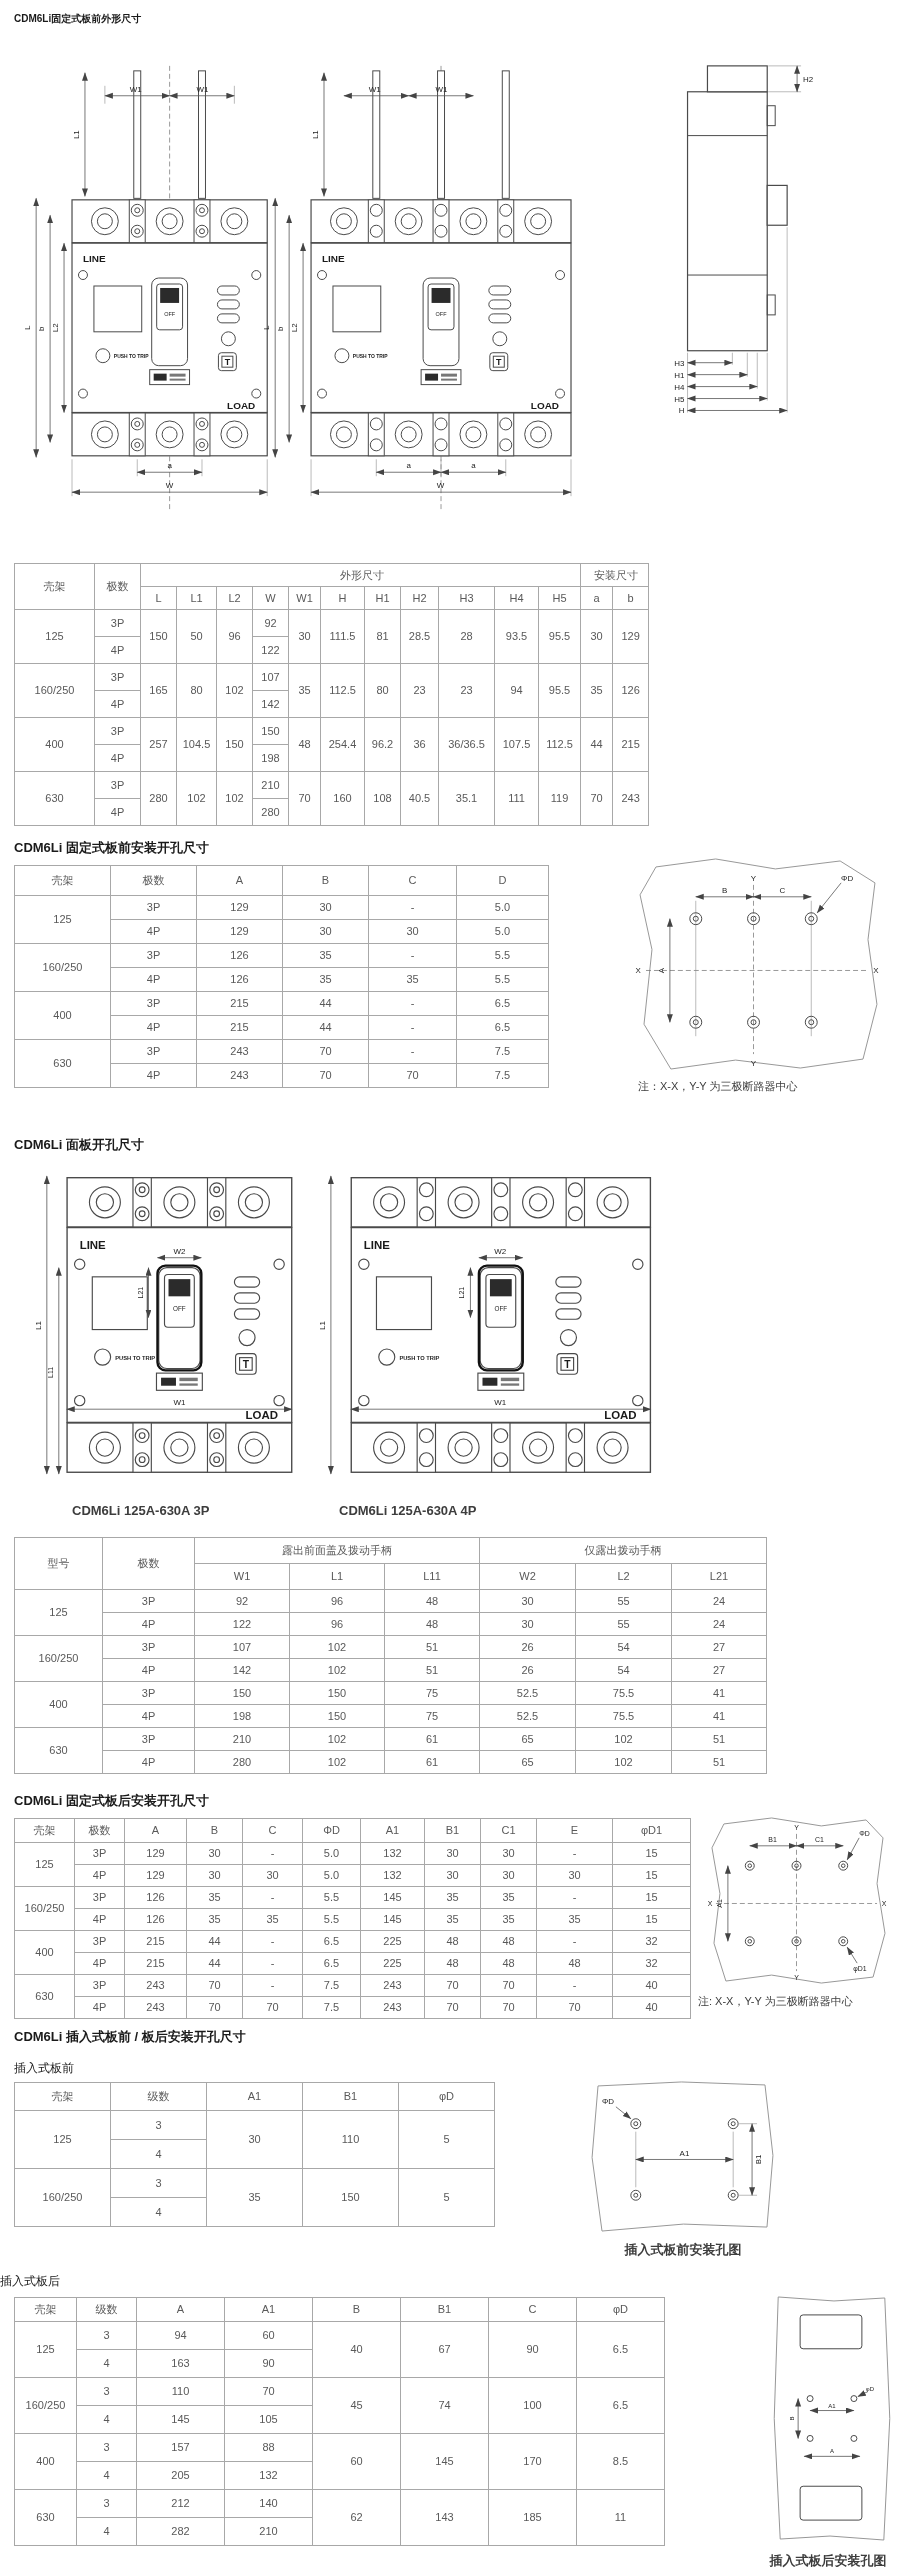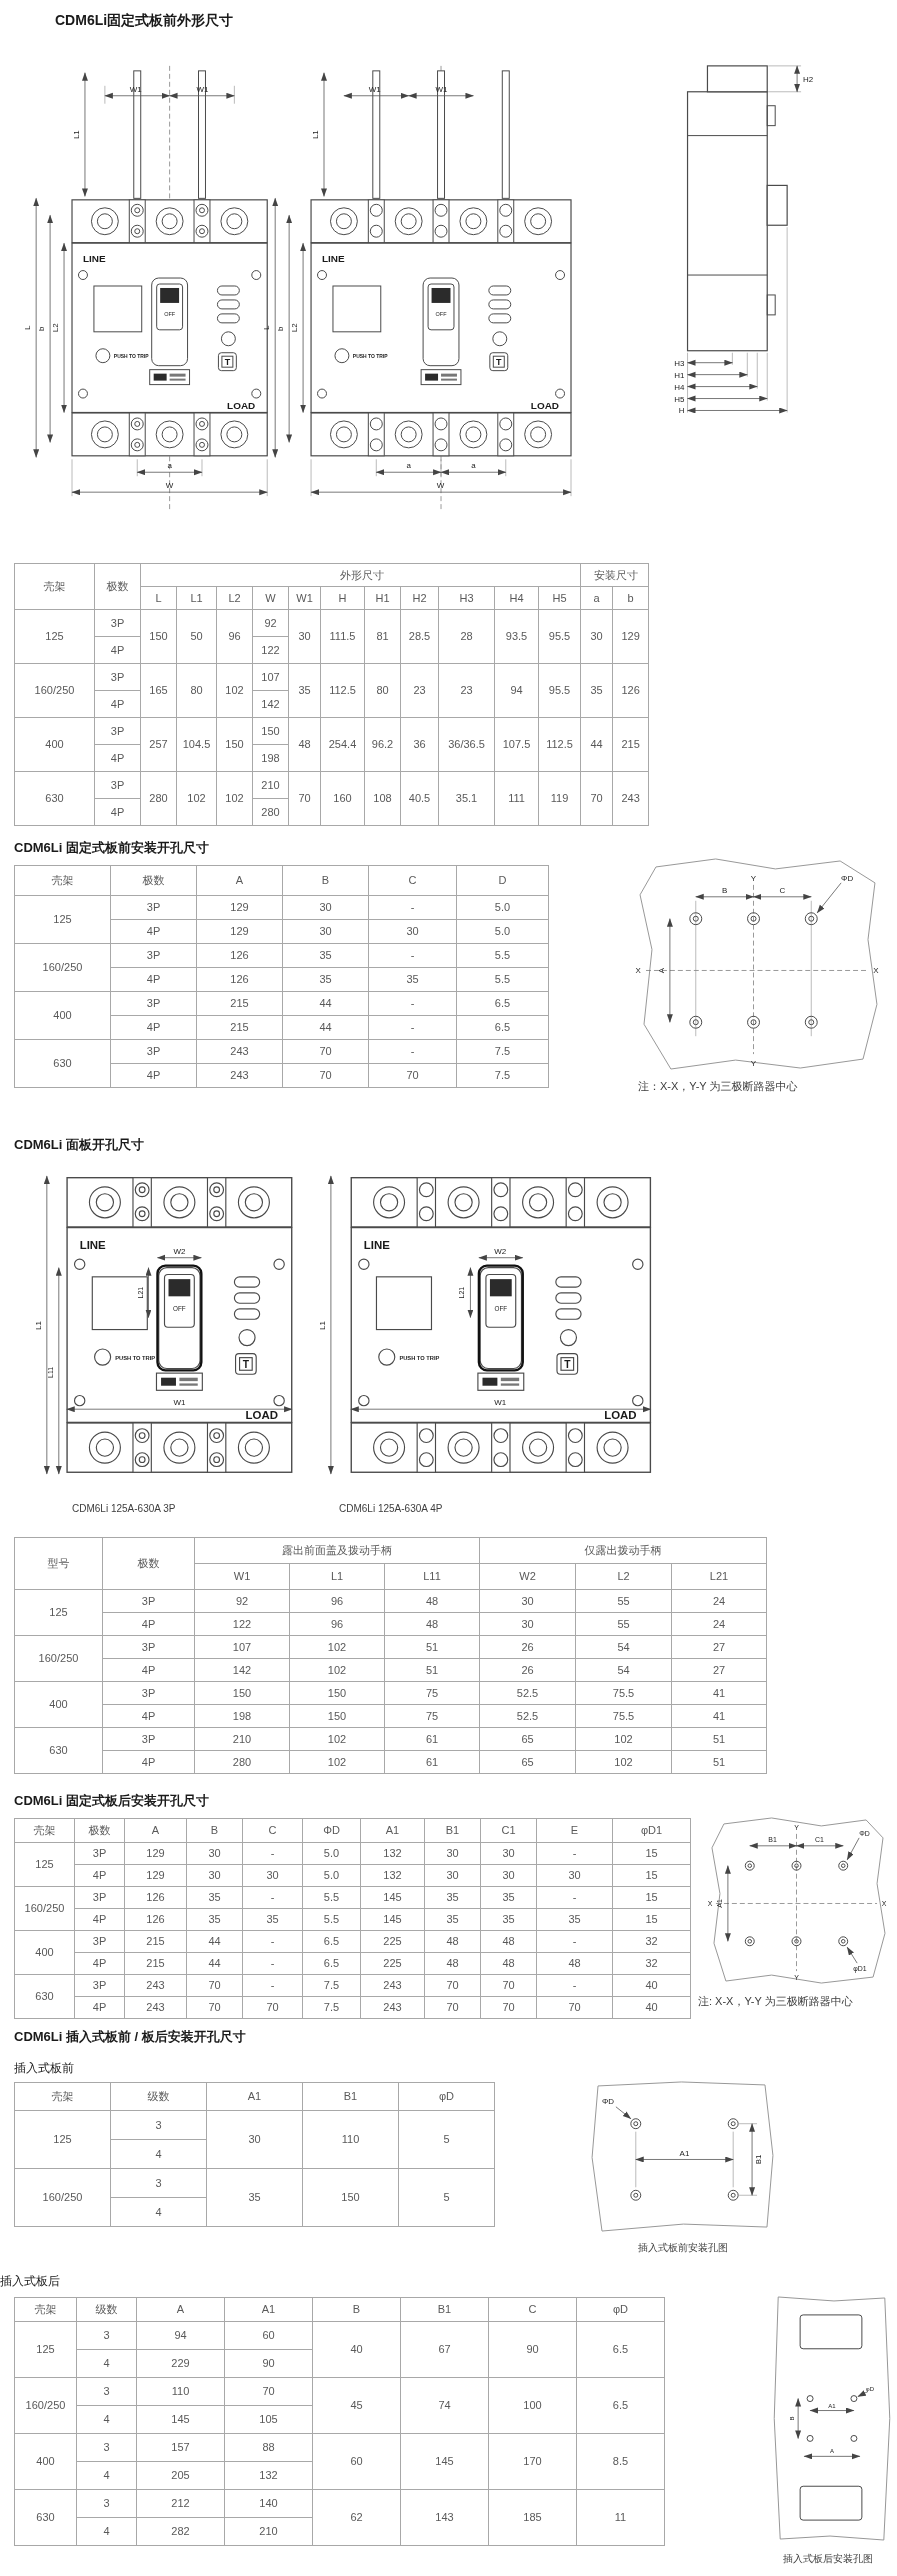--- a/index.html
+++ b/index.html
@@ -1,22 +1,22 @@
 <!DOCTYPE html>
 <html><head>
 <meta charset="utf-8">
 <style>
   html,body{margin:0;padding:0;background:#fff;}
   .page{position:relative;width:897px;height:2576px;background:#fff;
         font-family:"Liberation Sans","DejaVu Sans",sans-serif;overflow:hidden;}
   .abs{position:absolute;}
-  .doc-title{font-size:14px;font-weight:bold;color:#1a1a1a;margin-left:41px;}
+  .doc-title{font-size:10px;font-weight:bold;color:#1a1a1a;}
   .sec-title{font-size:13px;font-weight:bold;color:#1a1a1a;}
   .sub-title{font-size:12px;font-weight:normal;color:#1a1a1a;}
-  .caption{font-size:10px;color:#3d3d3d;}
+  .caption{font-size:13px;color:#3d3d3d;font-weight:bold;}
   .note{font-size:11px;color:#3d3d3d;}
   .center{text-align:center;}
 
   table.dimtbl{border-collapse:collapse;table-layout:fixed;background:#fff;border:1.6px solid #5a5a5a;}
   table.dimtbl th,table.dimtbl td{border:1px solid #a8a8a8;font-weight:400;text-align:center;
       font-size:11px;color:#595959;padding:0 2px;line-height:1.15;overflow:hidden;}
   table.dimtbl tr.grp th,table.dimtbl tr.grp td{border-top:1.6px solid #5a5a5a;}
   table.dimtbl .al{text-align:center;padding-left:5px;}
 
   #t1 thead tr{height:23px}#t1 tbody tr{height:27px}
@@ -944,21 +944,21 @@
             <td>3</td>
             <td>94</td>
             <td>60</td>
             <td rowspan="2">40</td>
             <td rowspan="2">67</td>
             <td rowspan="2">90</td>
             <td rowspan="2">6.5</td>
           </tr>
           <tr>
             <td>4</td>
-            <td>229</td>
+            <td>163</td>
             <td>90</td>
           </tr>
           <tr class="grp">
             <td rowspan="2">160/250</td>
             <td>3</td>
             <td>110</td>
             <td>70</td>
             <td rowspan="2">45</td>
             <td rowspan="2">74</td>
             <td rowspan="2">100</td>

